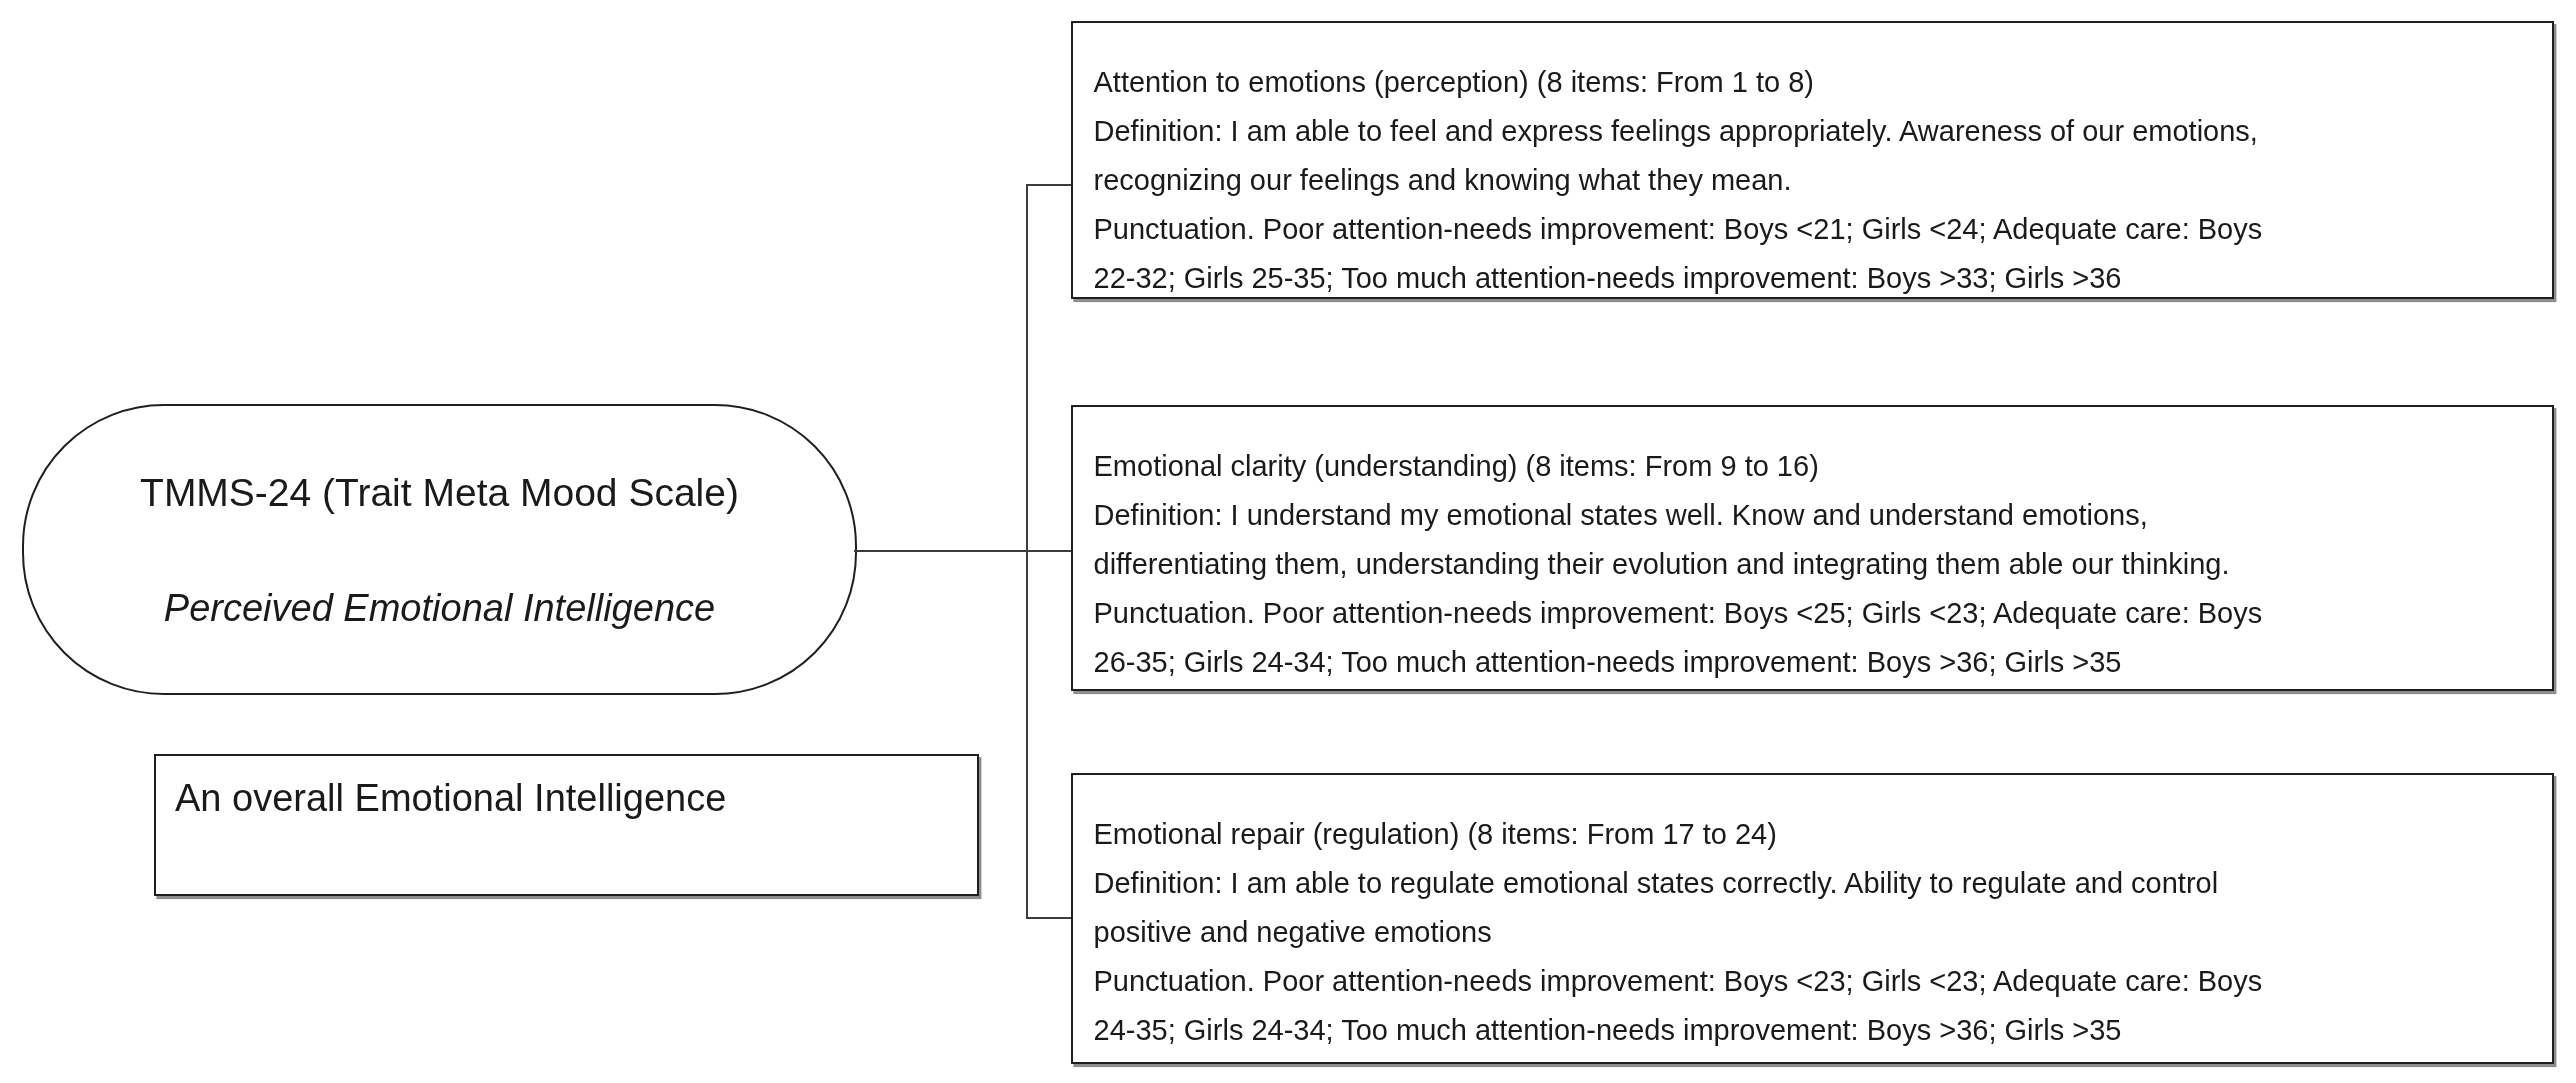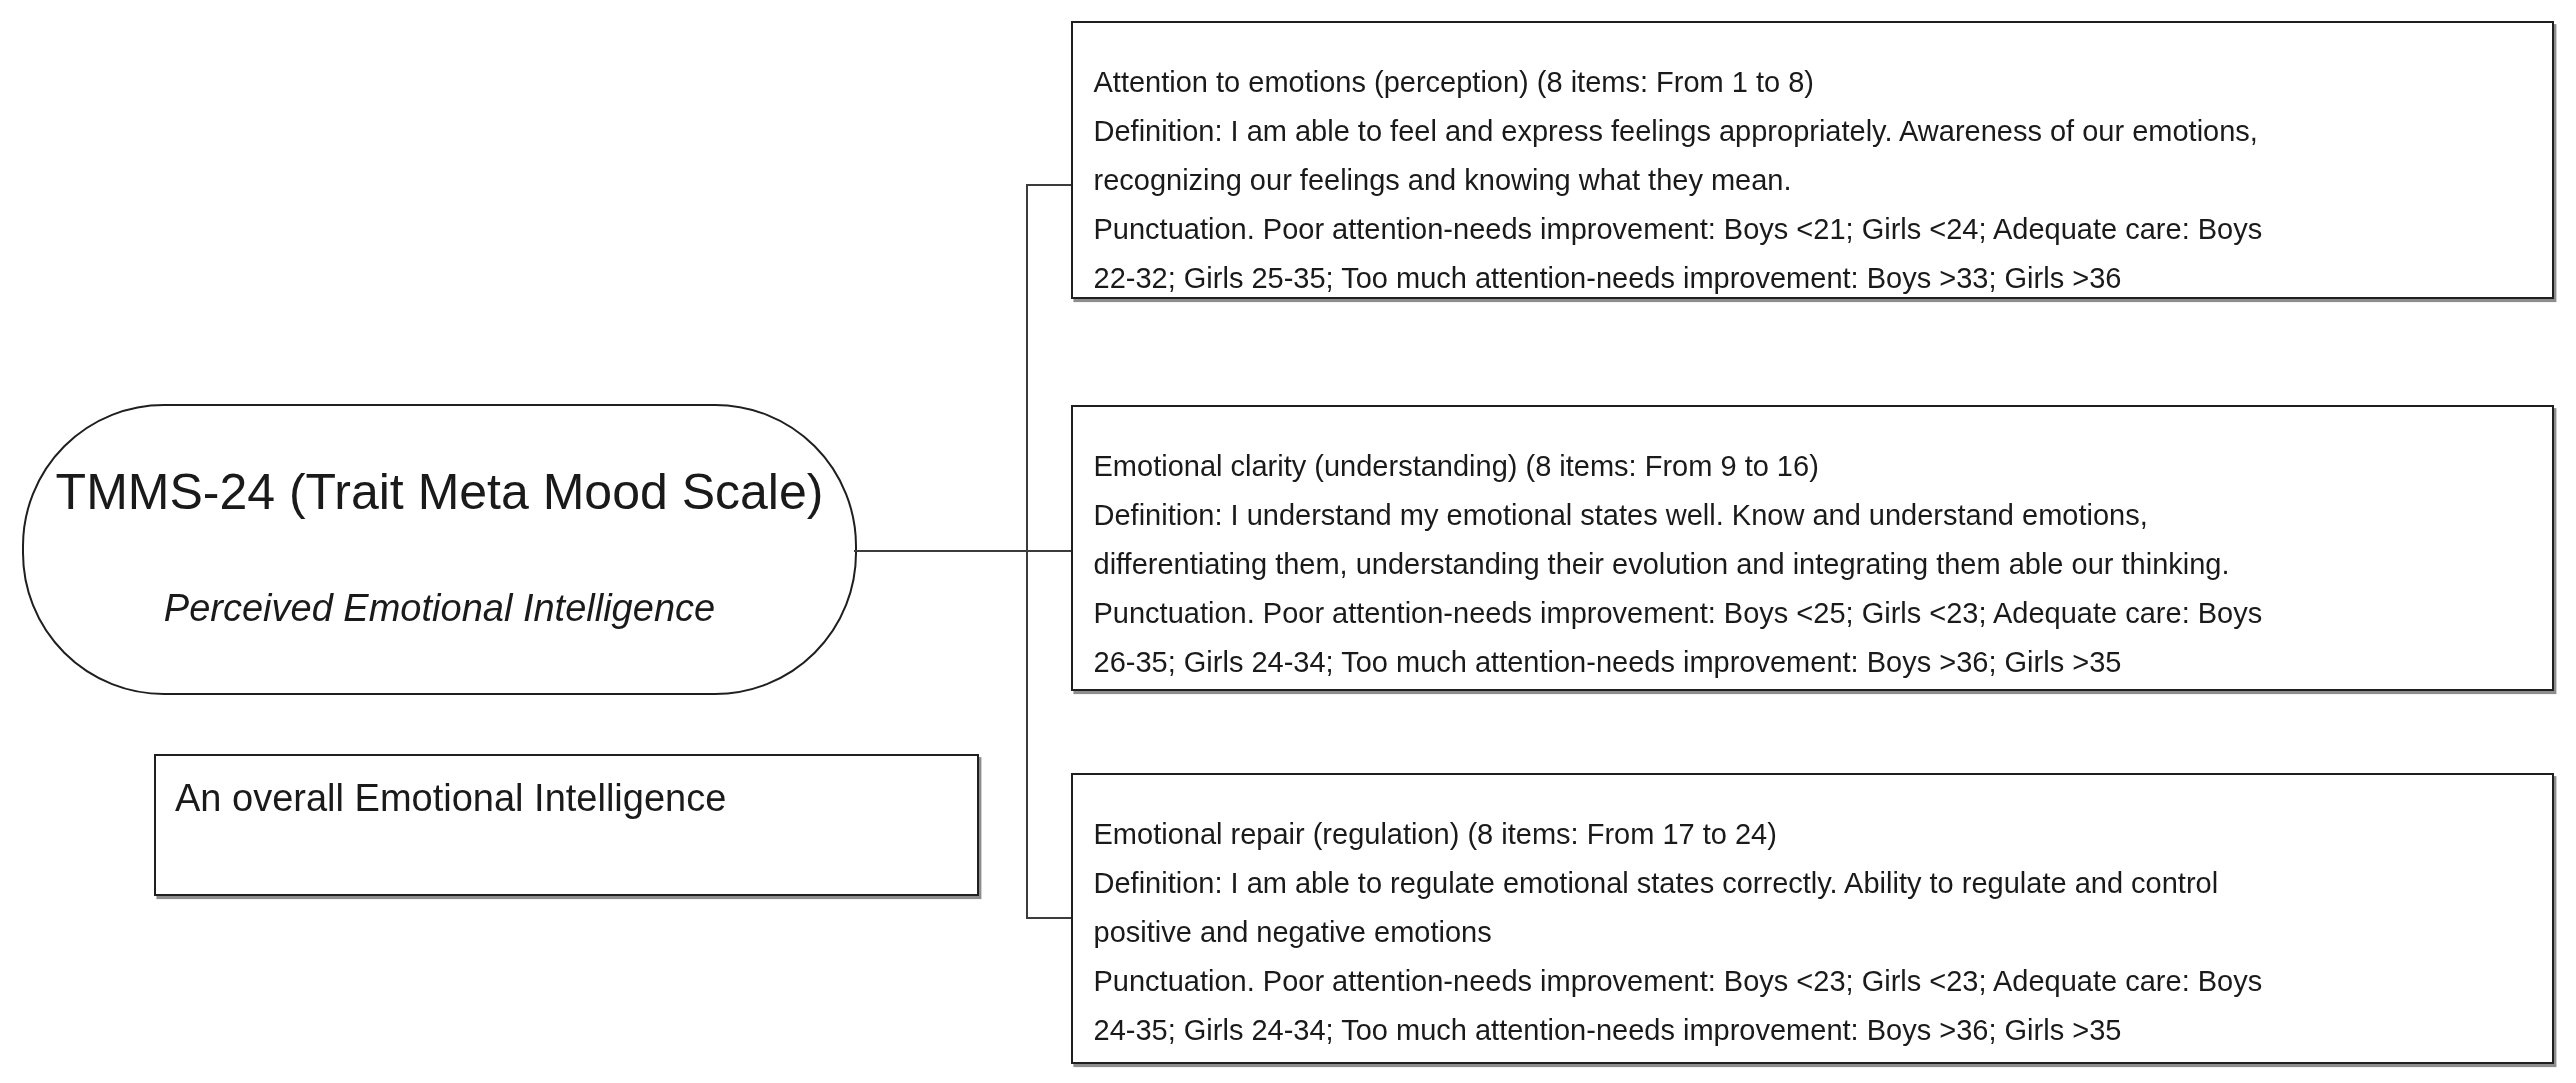--- a/index.html
+++ b/index.html
@@ -25,21 +25,21 @@
     width: 835px;
     height: 291px;
     border-radius: 142px;
     display: flex;
     flex-direction: column;
     align-items: center;
     justify-content: center;
     gap: 69px;
     text-align: center;
   }
-  .stadium-title { font-size: 50px; line-height: 47px; white-space: nowrap; }
+  .stadium-title { font-size: 39px; line-height: 47px; white-space: nowrap; }
   .stadium-subtitle { font-size: 38px; line-height: 46px; font-style: italic; white-space: nowrap; }
   
   .note {
     left: 112px;
     top: 754px;
     width: 825px;
     height: 142px;
     padding: 11px 15.7px 0 19px;
     font-size: 38px;
     line-height: 63px;

